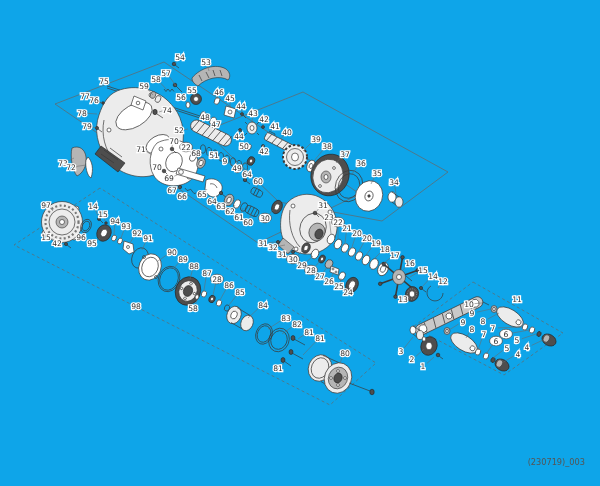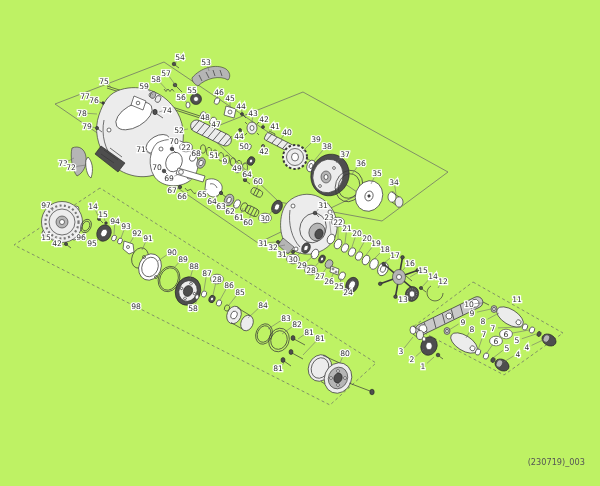--- a/index.html
+++ b/index.html
@@ -1,16 +1,16 @@
 <!DOCTYPE html>
 <html><head>
 <meta charset="utf-8">
 <style>
   html,body{margin:0;padding:0;background:#fff;}
-  .page{position:relative;width:600px;height:486px;background:#bef264;overflow:hidden;
+  .page{position:relative;width:600px;height:486px;background:#0ea5e9;overflow:hidden;
         font-family:"DejaVu Sans","Liberation Sans",sans-serif;}
   svg{display:block;}
   .ln{stroke:#3a3a3a;stroke-width:.7;fill:none;}
   .fw{fill:#ffffff;stroke:#3a3a3a;stroke-width:.7;}
   .fl{fill:#ececec;stroke:#3a3a3a;stroke-width:.7;}
   .fm{fill:#b5b5b5;stroke:#333;stroke-width:.6;}
   .fd{fill:#4e4e4e;stroke:#222;stroke-width:.6;}
   .section{fill:none;stroke:#666;stroke-width:.7;}
   .section.dashed{stroke-dasharray:3 2.6;}
   .leader{stroke:#6a6a6a;stroke-width:.55;}

